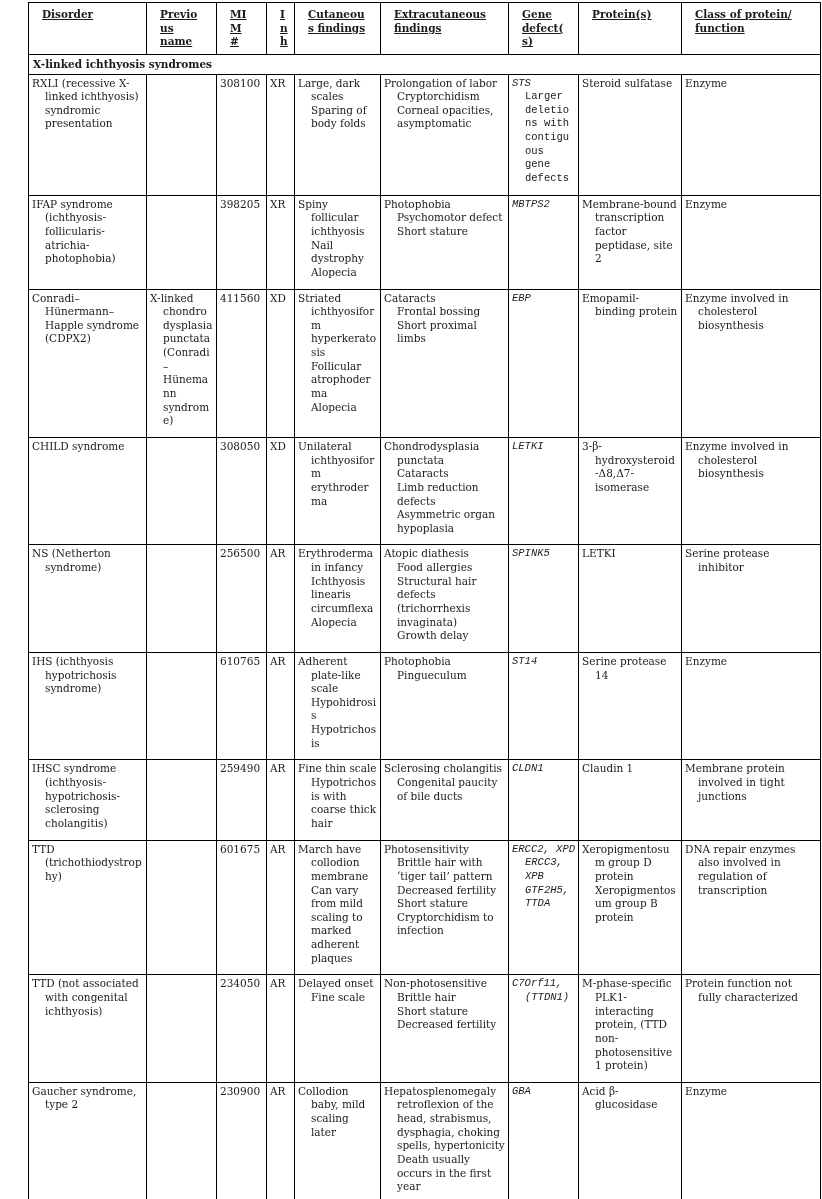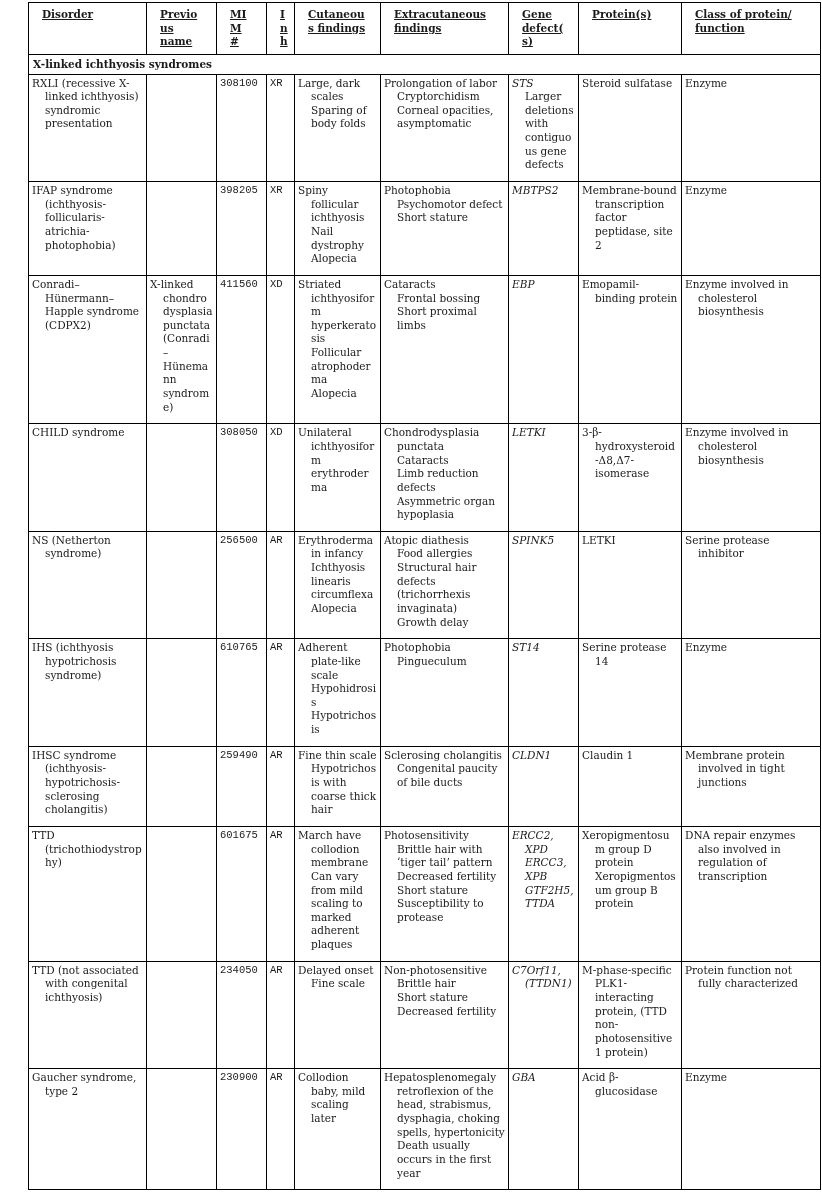--- a/index.html
+++ b/index.html
@@ -48,23 +48,23 @@
   table.syn-table thead th.center { text-align: left; }
   tr.section-row td {
     font-weight: bold;
     padding: 3px 4px 2px 4px;
     border-left: 1.5px solid #000;
     border-right: 1.5px solid #000;
     margin-left: 33px;
   }
   td .item { padding-left: 13px; }
   td .item.first { text-indent: -13px; }
-  td.cell-genes .item { font-style: italic; }
+  td.cell-genes .item { font-style: italic; font-family: Liberation Mono, monospace; }
   td.cell-genes .item.roman { font-style: normal; }
-  td.cell-mim, td.cell-inh { text-align: center; font-family: Liberation Mono, monospace; }
+  td.cell-mim, td.cell-inh { text-align: center; }
 </style>
 </head>
 <body>
 
 <div class="table-wrap">
   <table class="syn-table">
     <colgroup>
       <col style="width:118px">
       <col style="width:70px">
       <col style="width:50px">
@@ -289,21 +289,21 @@
           <td class="cell-inh">AR</td>
           <td class="cell-cutaneous">
             <div class="item first">March have collodion membrane</div>
             <div class="item">Can vary from mild scaling to marked adherent plaques</div>
           </td>
           <td class="cell-extracutaneous">
             <div class="item first">Photosensitivity</div>
             <div class="item">Brittle hair with ‘tiger tail’ pattern</div>
             <div class="item">Decreased fertility</div>
             <div class="item">Short stature</div>
-            <div class="item">Susceptibility to protease</div>
+            <div class="item">Cryptorchidism to infection</div>
           </td>
           <td class="cell-genes">
             <div class="item first">ERCC2, XPD</div>
             <div class="item">ERCC3, XPB</div>
             <div class="item">GTF2H5, TTDA</div>
           </td>
           <td class="cell-proteins">
             <div class="item first">Xeropigmentosum group D protein</div>
             <div class="item">Xeropigmentosum group B protein</div>
           </td>

